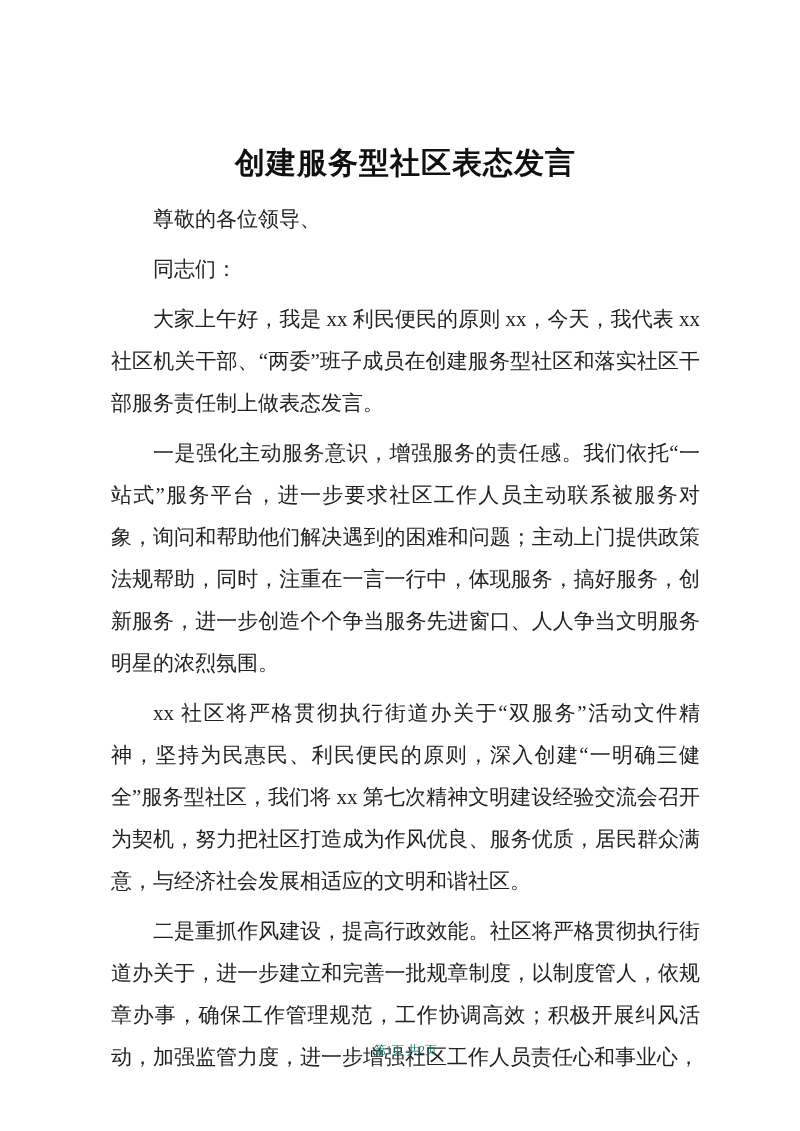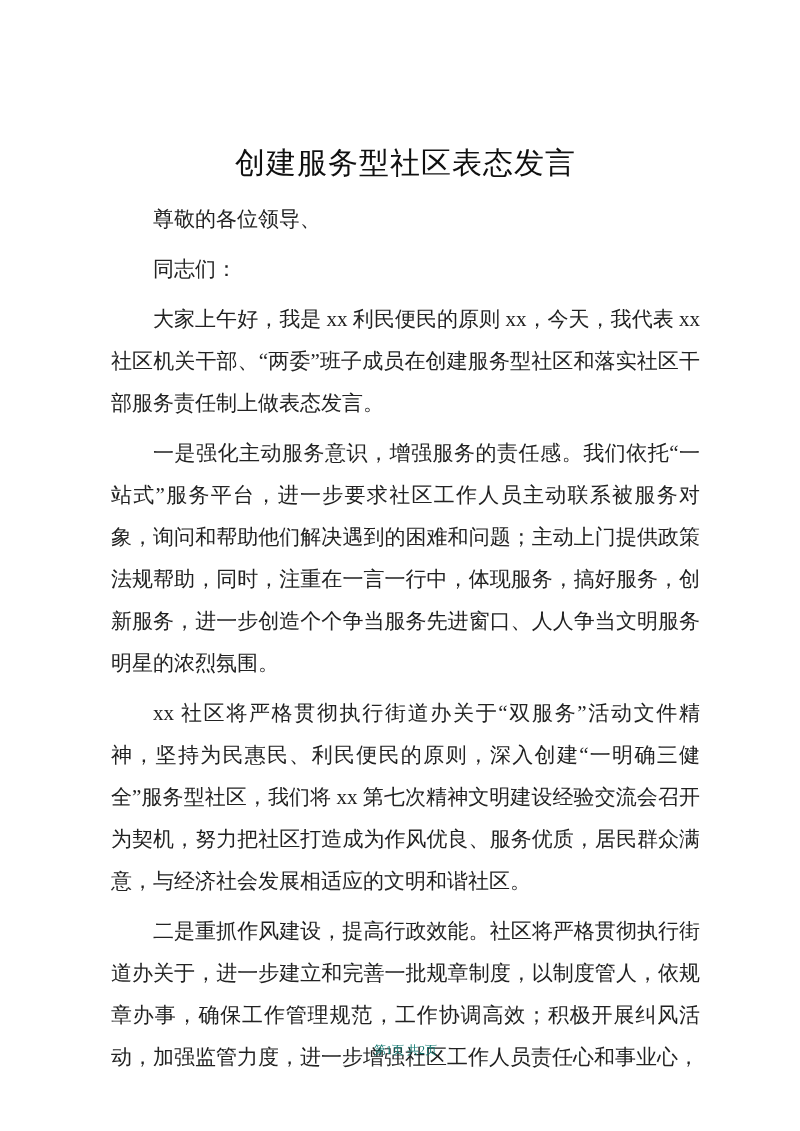--- a/index.html
+++ b/index.html
@@ -16,21 +16,21 @@
     color: #1e1e1e;
   }
   .page {
     position: absolute;
     left: 103px;
     top: 140px;
     width: 605px;
   }
   .doc-title {
     font-size: 30px;
-    font-weight: normal;
+    font-weight: bold;
     color: #101010;
     text-align: center;
     line-height: 46px;
     margin: 0 0 12px 0;
     letter-spacing: 1px;
   }
   .para {
     font-size: 21px;
     line-height: 42px;
     margin: 8px;

